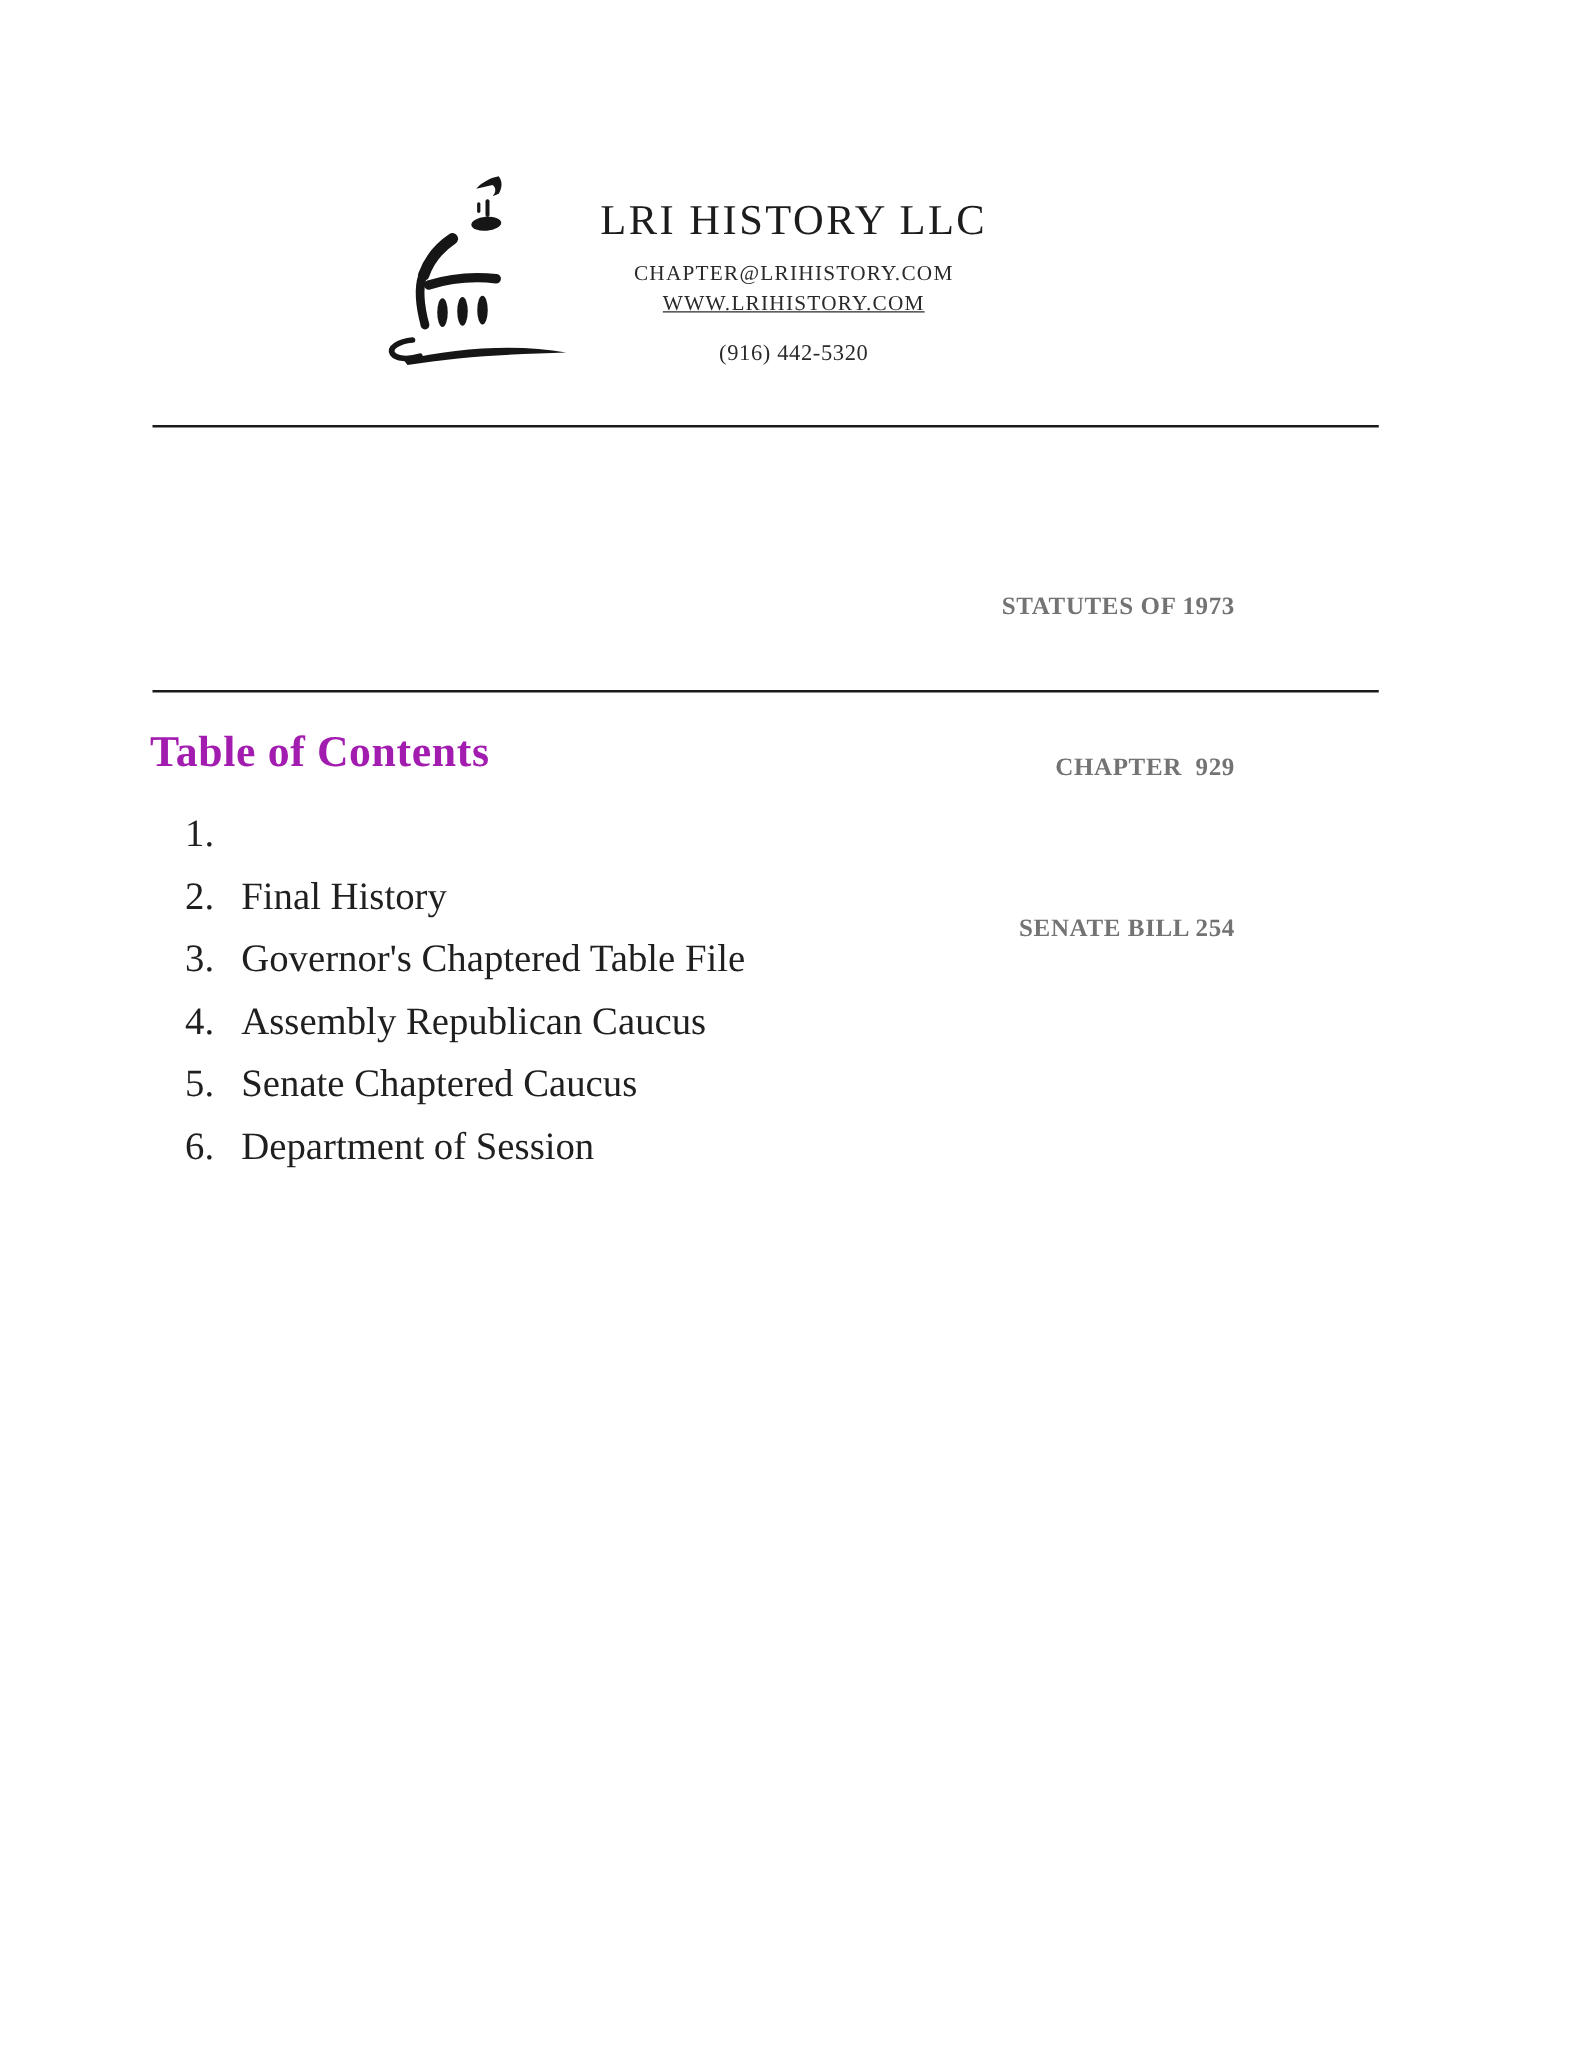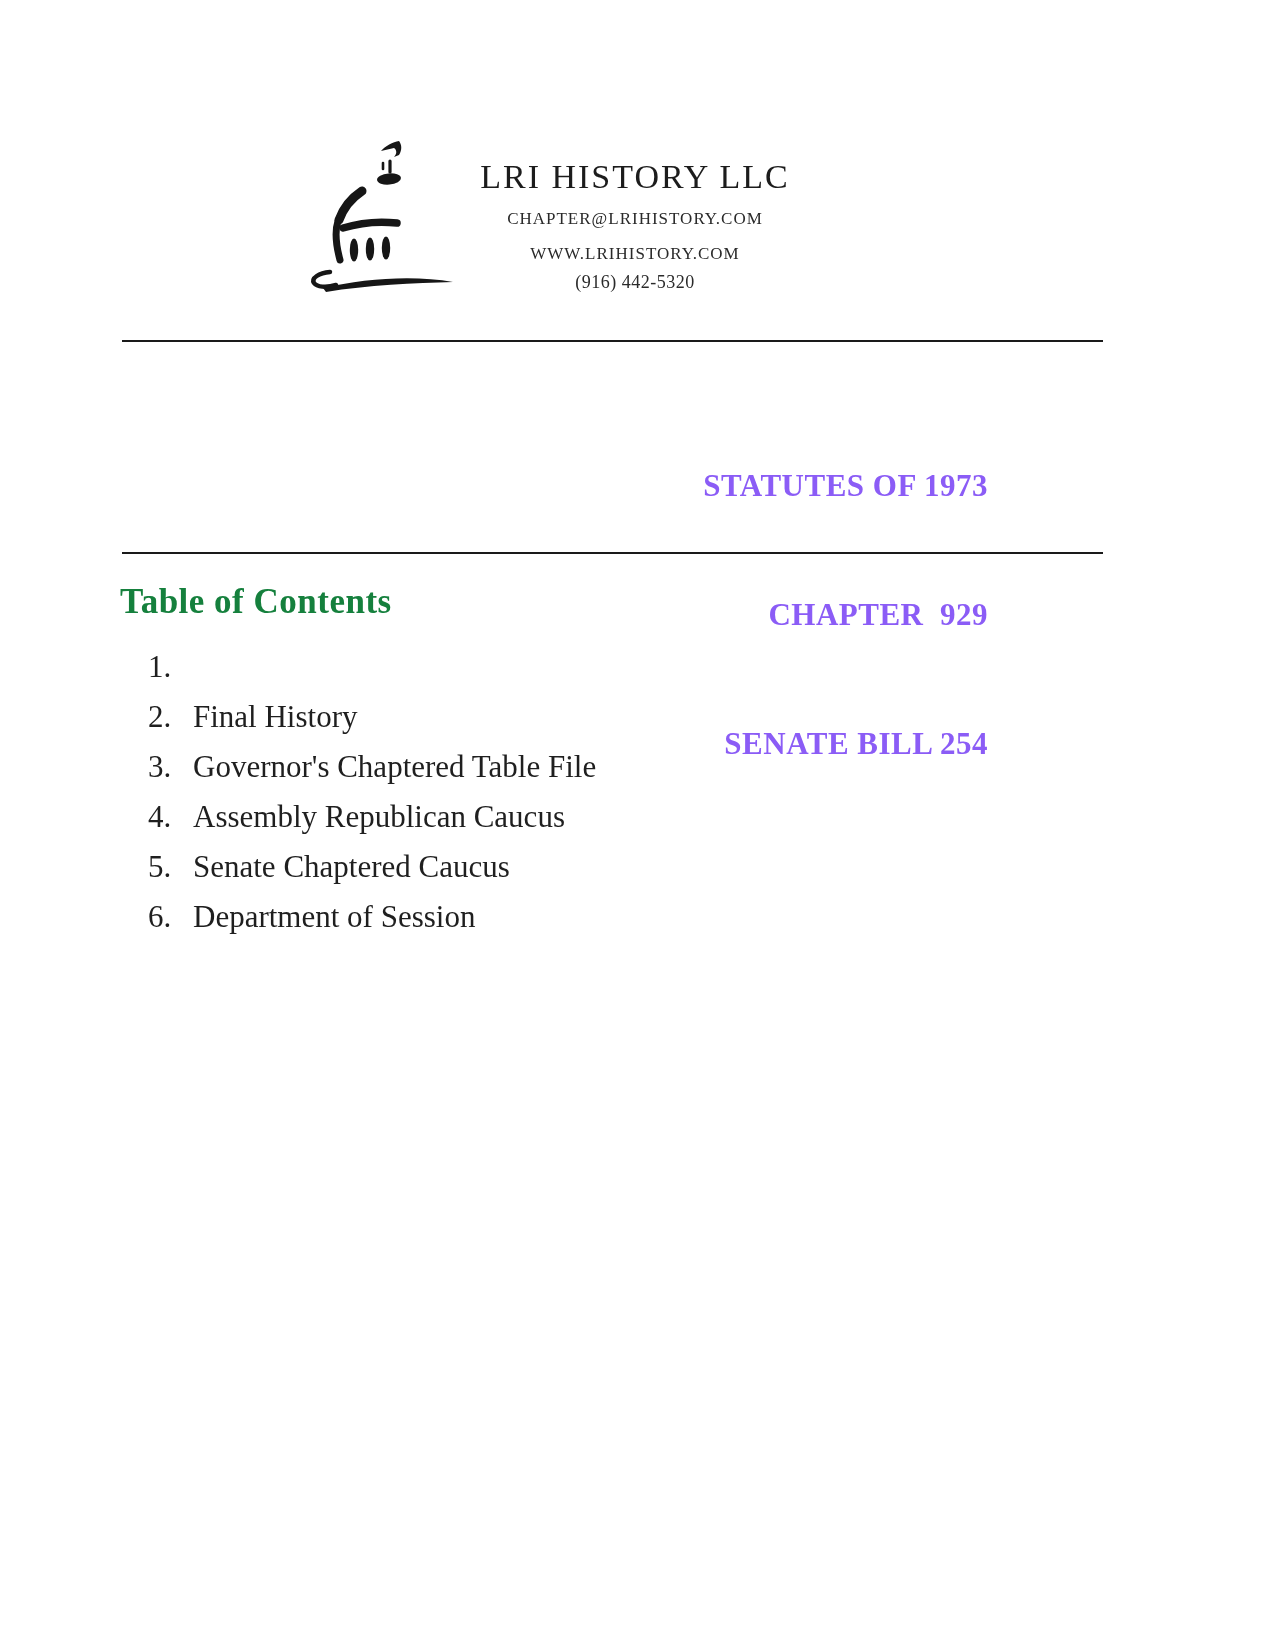--- a/index.html
+++ b/index.html
@@ -37,56 +37,56 @@
     color: #1c1c1c;
   }
   .contact-line {
     position: absolute;
     left: 0; right: 0;
     font-size: 17px;
     letter-spacing: 1px;
     color: #2a2a2a;
   }
   .contact-email   { top: 209px; }
-  .contact-web     { top: 244px; }
+  .contact-web     { top: 233px; text-decoration: underline; }
   .contact-phone   { top: 272px; font-size: 18px; letter-spacing: 0.5px; }
 
   
   .rule {
     position: absolute;
     left: 122px;
     width: 981px;
     height: 2px;
     background: #1a1a1a;
   }
   .rule-top    { top: 340px; }
   .rule-bottom { top: 552px; }
 
   
   .ref-block {
     position: absolute;
     right: 234px;
     top: 378px;
     text-align: right;
     font-weight: bold;
-    font-size: 31px;
+    font-size: 20px;
     line-height: 43px;
-    color: #8b5cf6;
+    color: #737373;
     letter-spacing: 0.5px;
     white-space: pre-wrap;
   }
 
   
   .toc-heading {
     position: absolute;
     left: 120px;
     top: 582px;
     font-size: 35px;
     font-weight: bold;
-    color: #15803d;
+    color: #a21caf;
     letter-spacing: 0.5px;
   }
   .toc-list {
     position: absolute;
     left: 0;
     top: 642px;
     width: 900px;
   }
   .toc-row {
     height: 50px;

